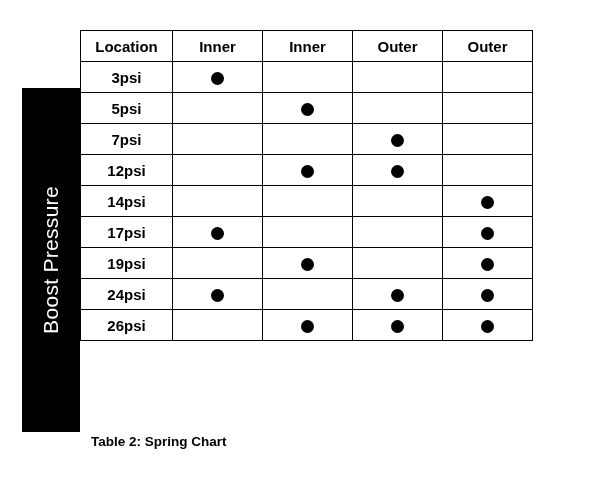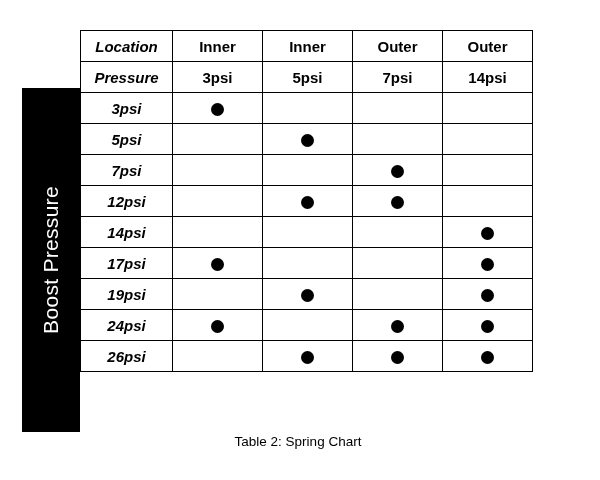--- a/index.html
+++ b/index.html
@@ -61,42 +61,41 @@
     vertical-align: middle;
     font-size: 15px;
     font-weight: bold;
     background: #ffffff;
   }
   col.c-head { width: 92px; }
   col.c-data { width: 90px; }
   td.rowhead {
     text-align: right;
     padding-right: 9px;
-    font-style: italic;
   }
   td.colhead {
     text-align: center;
     margin-top: 42px;
   }
   .dot {
     display: inline-block;
     width: 13px;
     height: 13px;
     border-radius: 50%;
     background: #000000;
     vertical-align: middle;
   }
   #caption {
     position: absolute;
-    left: 72px;
+    left: 91px;
     top: 434px;
     width: 452px;
-    text-align: center;
+    text-align: left;
     font-size: 13.5px;
-    font-weight: normal;
+    font-weight: bold;
   }
 </style>
 </head>
 <body>
 
 <div id="root">
 
   <div id="side-banner">
     <span class="vlabel">Boost Pressure</span>
   </div>
@@ -110,27 +109,20 @@
         <col class="c-data">
         <col class="c-data">
       </colgroup>
       <tbody id="table-body">
           <tr>
             <td class="rowhead">Location</td>
             <td class="colhead">Inner</td>
             <td class="colhead">Inner</td>
             <td class="colhead">Outer</td>
             <td class="colhead">Outer</td>
-          </tr>
-          <tr>
-            <td class="rowhead">Pressure</td>
-            <td class="colhead">3psi</td>
-            <td class="colhead">5psi</td>
-            <td class="colhead">7psi</td>
-            <td class="colhead">14psi</td>
           </tr>
           <tr>
             <td class="rowhead">3psi</td>
             <td><span class="dot"></span></td>
             <td></td>
             <td></td>
             <td></td>
           </tr>
           <tr>
             <td class="rowhead">5psi</td>

